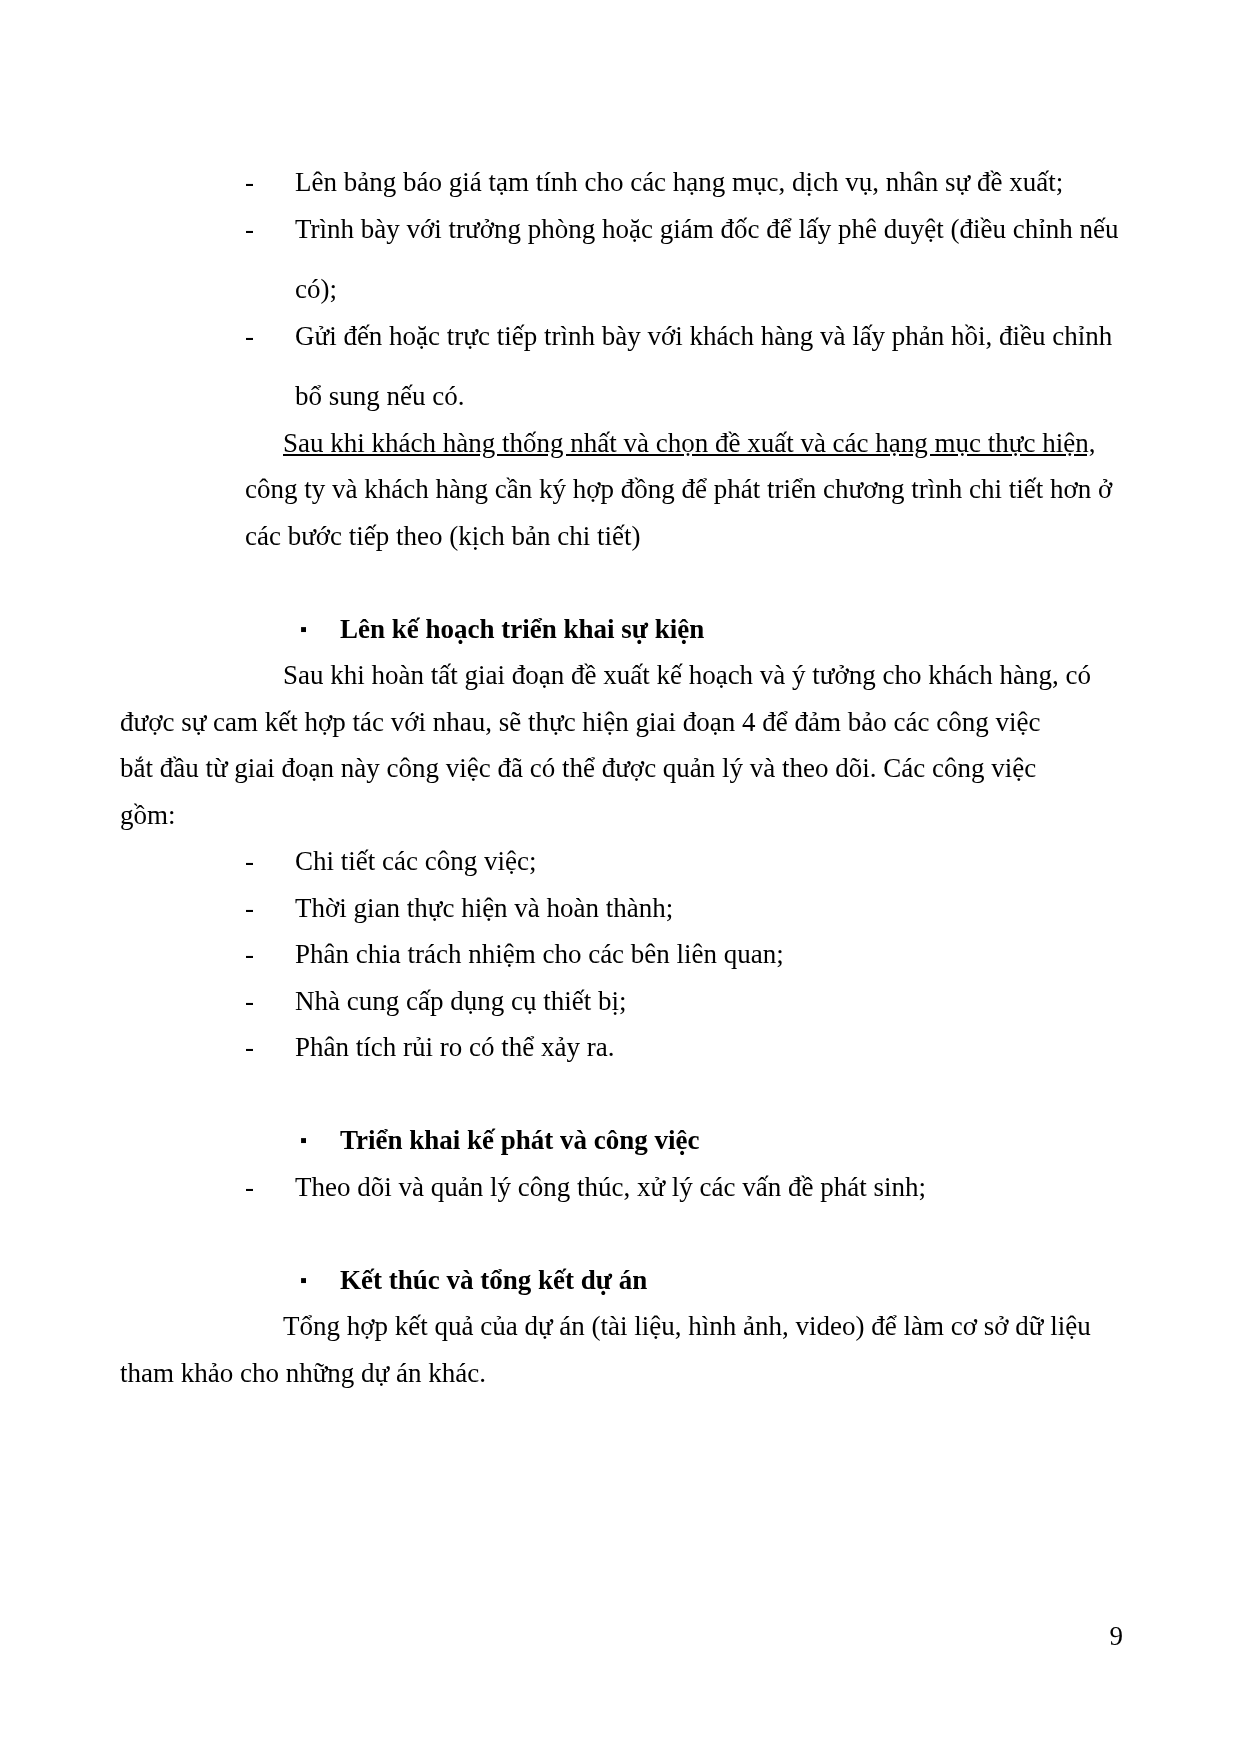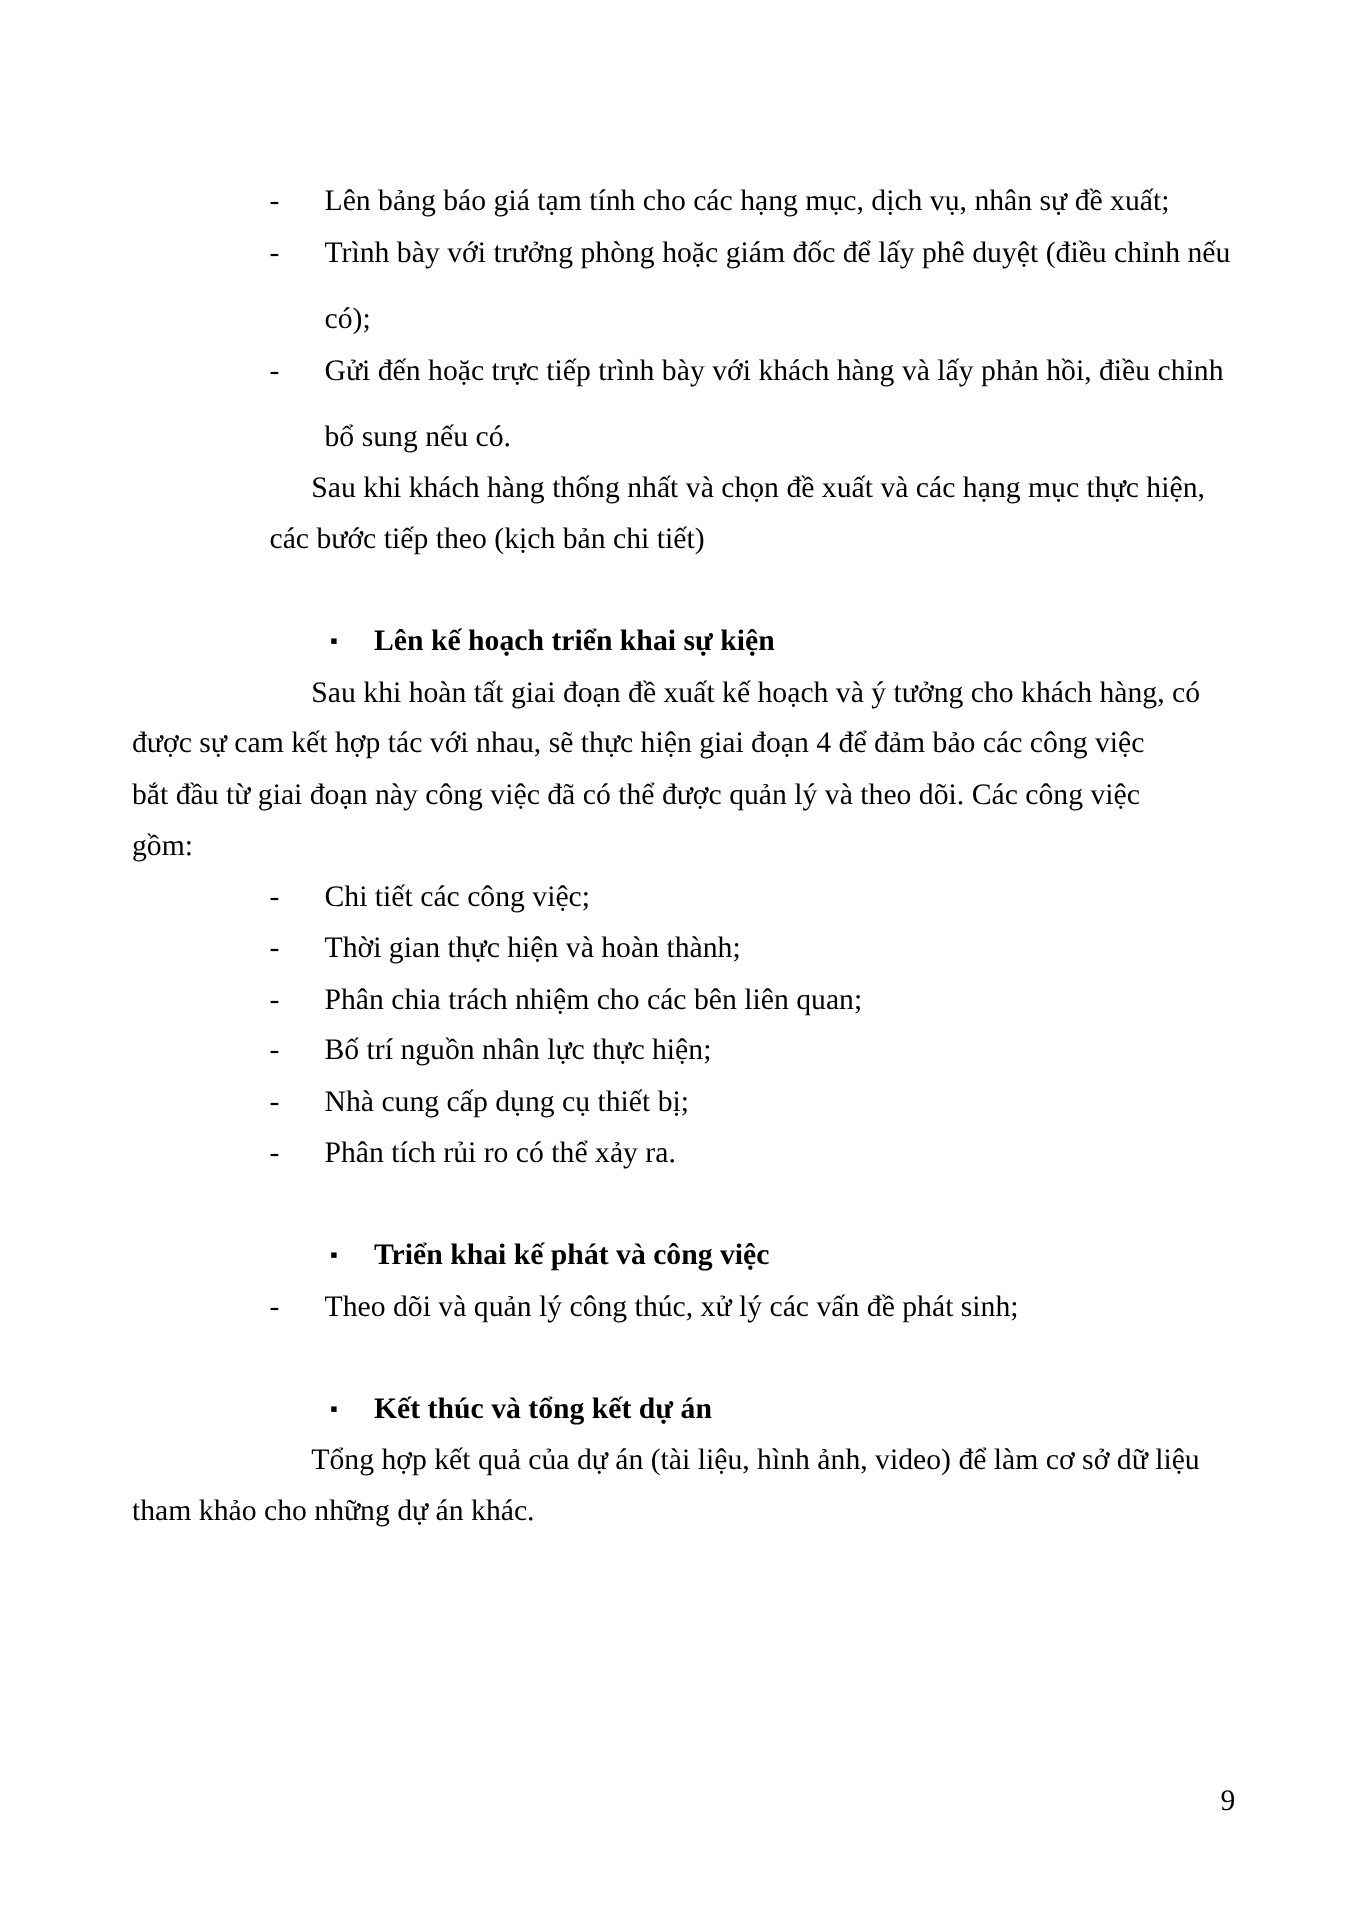--- a/index.html
+++ b/index.html
@@ -32,21 +32,21 @@
 
   
   .dash-line { padding-left: 245px; }
   .dash-line .dash {
     display: inline-block;
     width: 50px;
   }
   .dash-cont { padding-left: 295px; margin-top: 14px; }
 
   
-  .p1-first { padding-left: 283px; }
+  .p1-first { padding-left: 283px; text-decoration: underline; }
   .p1-cont  { padding-left: 245px; }
 
   
   .p-first { padding-left: 283px; }
   .p-cont  { padding-left: 120px; }
 
   
   .heading {
     padding-left: 300px;
     font-weight: bold;
@@ -76,34 +76,34 @@
 
     <div class="line dash-line"><span class="dash">-</span><span>Lên bảng báo giá tạm tính cho các hạng mục, dịch vụ, nhân sự đề xuất;</span></div>
 
     <div class="line dash-line"><span class="dash">-</span><span>Trình bày với trưởng phòng hoặc giám đốc để lấy phê duyệt (điều chỉnh nếu</span></div>
     <div class="line dash-cont">có);</div>
 
     <div class="line dash-line"><span class="dash">-</span><span>Gửi đến hoặc trực tiếp trình bày với khách hàng và lấy phản hồi, điều chỉnh</span></div>
     <div class="line dash-cont">bổ sung nếu có.</div>
 
     <div class="line p1-first">Sau khi khách hàng thống nhất và chọn đề xuất và các hạng mục thực hiện,</div>
+    <div class="line p1-cont">công ty và khách hàng cần ký hợp đồng để phát triển chương trình chi tiết hơn ở</div>
     <div class="line p1-cont">các bước tiếp theo (kịch bản chi tiết)</div>
 
     <div class="line blank"></div>
 
     <div class="line heading"><span class="square">▪</span><span>Lên kế hoạch triển khai sự kiện</span></div>
     <div class="line p-first">Sau khi hoàn tất giai đoạn đề xuất kế hoạch và ý tưởng cho khách hàng, có</div>
     <div class="line p-cont">được sự cam kết hợp tác với nhau, sẽ thực hiện giai đoạn 4 để đảm bảo các công việc</div>
     <div class="line p-cont">bắt đầu từ giai đoạn này công việc đã có thể được quản lý và theo dõi. Các công việc</div>
     <div class="line p-cont">gồm:</div>
 
     <div class="line dash-line"><span class="dash">-</span><span>Chi tiết các công việc;</span></div>
     <div class="line dash-line"><span class="dash">-</span><span>Thời gian thực hiện và hoàn thành;</span></div>
     <div class="line dash-line"><span class="dash">-</span><span>Phân chia trách nhiệm cho các bên liên quan;</span></div>
-    <div class="line dash-line"><span class="dash">-</span><span>Bố trí nguồn nhân lực thực hiện;</span></div>
     <div class="line dash-line"><span class="dash">-</span><span>Nhà cung cấp dụng cụ thiết bị;</span></div>
     <div class="line dash-line"><span class="dash">-</span><span>Phân tích rủi ro có thể xảy ra.</span></div>
 
     <div class="line blank"></div>
 
     <div class="line heading"><span class="square">▪</span><span>Triển khai kế phát và công việc</span></div>
     <div class="line dash-line"><span class="dash">-</span><span>Theo dõi và quản lý công thúc, xử lý các vấn đề phát sinh;</span></div>
 
     <div class="line blank"></div>
 

